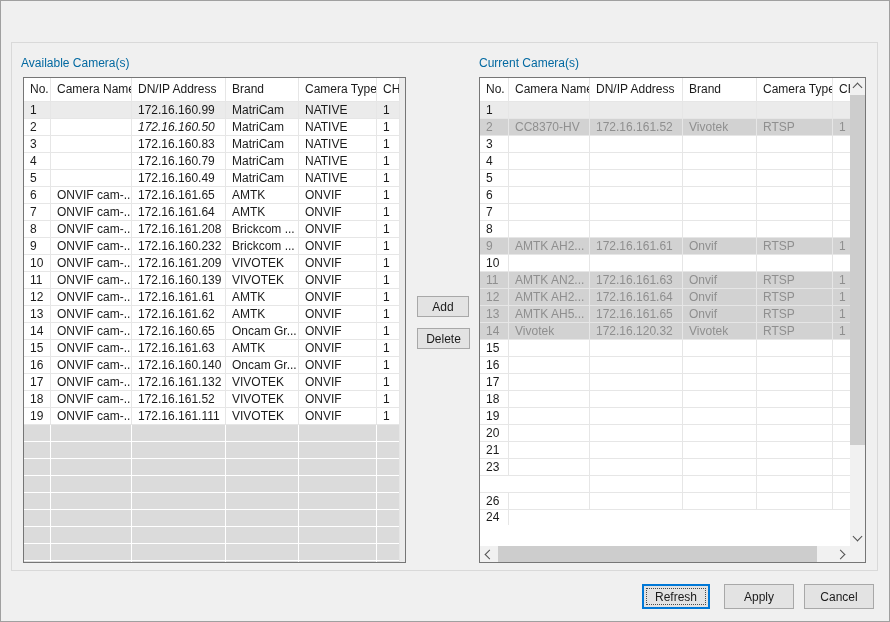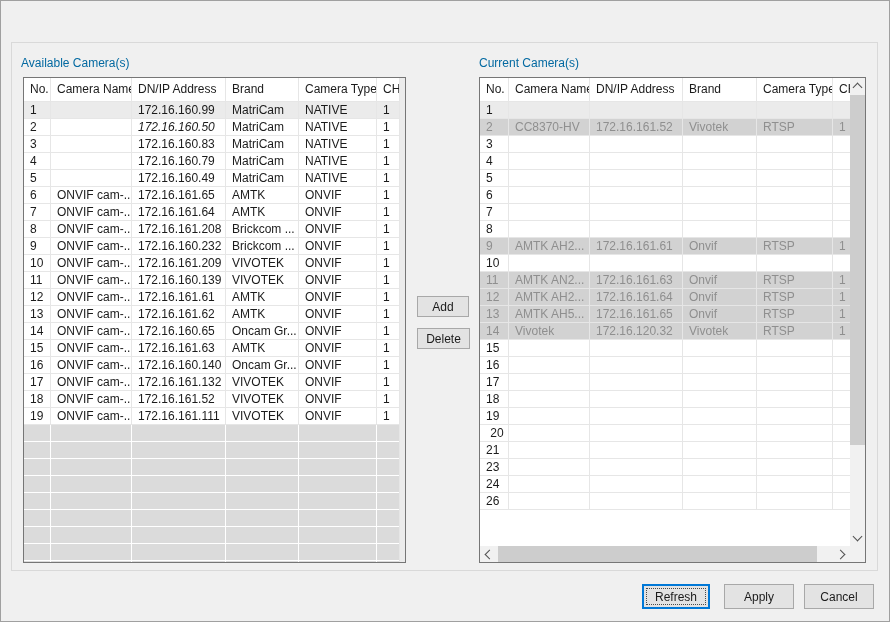--- a/index.html
+++ b/index.html
@@ -480,21 +480,21 @@
         </div>
         <div class="tr">
           <div class="cell" style="width: 29px;">19</div>
           <div class="cell" style="width: 81px;"></div>
           <div class="cell" style="width: 93px;"></div>
           <div class="cell" style="width: 74px;"></div>
           <div class="cell" style="width: 76px;"></div>
           <div class="cell" style="width: 17px;"></div>
         </div>
         <div class="tr">
-          <div class="cell" style="width: 29px; text-align: center;">20</div>
+          <div class="cell" style="width: 29px;">20</div>
           <div class="cell" style="width: 81px;"></div>
           <div class="cell" style="width: 93px;"></div>
           <div class="cell" style="width: 74px;"></div>
           <div class="cell" style="width: 76px;"></div>
           <div class="cell" style="width: 17px;"></div>
         </div>
         <div class="tr">
           <div class="cell" style="width: 29px;">21</div>
           <div class="cell" style="width: 81px;"></div>
           <div class="cell" style="width: 93px;"></div>
@@ -504,21 +504,21 @@
         </div>
         <div class="tr">
           <div class="cell" style="width: 29px;">23</div>
           <div class="cell" style="width: 81px;"></div>
           <div class="cell" style="width: 93px;"></div>
           <div class="cell" style="width: 74px;"></div>
           <div class="cell" style="width: 76px;"></div>
           <div class="cell" style="width: 17px;"></div>
         </div>
         <div class="tr">
-          <div class="cell" style="width: 29px;">24</div>
+          <div class="cell" style="width: 29px; margin-top: 33px;">24</div>
           <div class="cell" style="width: 81px;"></div>
           <div class="cell" style="width: 93px;"></div>
           <div class="cell" style="width: 74px;"></div>
           <div class="cell" style="width: 76px;"></div>
           <div class="cell" style="width: 17px;"></div>
         </div>
         <div class="tr">
           <div class="cell" style="width: 29px;">26</div>
           <div class="cell" style="width: 81px;"></div>
           <div class="cell" style="width: 93px;"></div>

